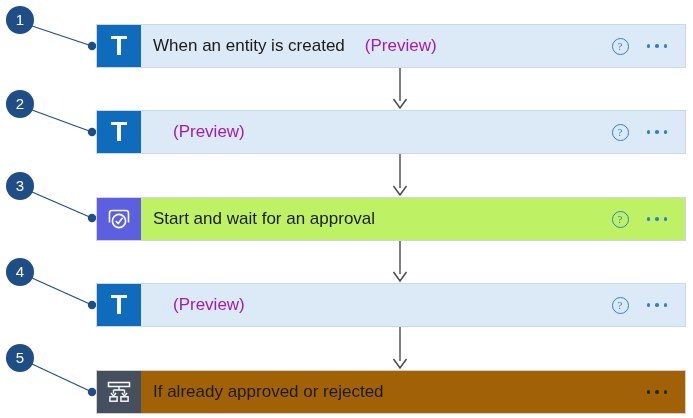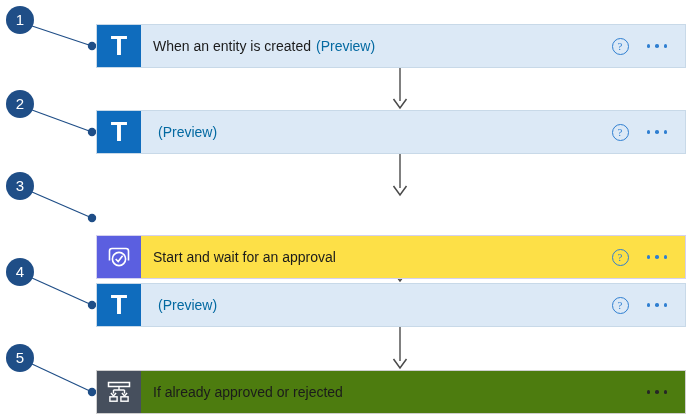--- a/index.html
+++ b/index.html
@@ -48,22 +48,22 @@
     position: absolute;
     left: 0;
     width: 590px;
     height: 44px;
     box-sizing: border-box;
     border: 1px solid #d2d2d2;
     display: flex;
     align-items: stretch;
   }
   .step-card.blue   { background: #dce9f6; border-color: #c8d9e8; }
-  .step-card.purple { background: #fde047; border-color: #d4d1ef; margin-top: 38px; }
-  .step-card.grey   { background: #4d7c0f; border-color: #cfcfcf; }
+  .step-card.purple { background: #bef264; border-color: #d4d1ef; }
+  .step-card.grey   { background: #a16207; border-color: #cfcfcf; }
 
   .step-icon {
     width: 44px;
     min-width: 44px;
     display: flex;
     align-items: center;
     justify-content: center;
     align-self: stretch;
   }
   .icon-blue   { background: #0f6cbd; }
@@ -76,28 +76,28 @@
     font-weight: bold;
     font-size: 27px;
     line-height: 27px;
   }
 
   .step-label {
     flex: 1;
     display: flex;
     align-items: center;
     padding-left: 12px;
-    font-size: 14px;
+    font-size: 17px;
     color: #1b1b1b;
     white-space: nowrap;
     overflow: hidden;
   }
   .step-label .preview {
-    color: #0369a1;
-    margin-left: 5px;
+    color: #a21caf;
+    margin-left: 20px;
   }
 
   .step-actions {
     display: flex;
     align-items: center;
     gap: 18px;
     padding-right: 18px;
   }
   .help-icon {
     width: 15px;

